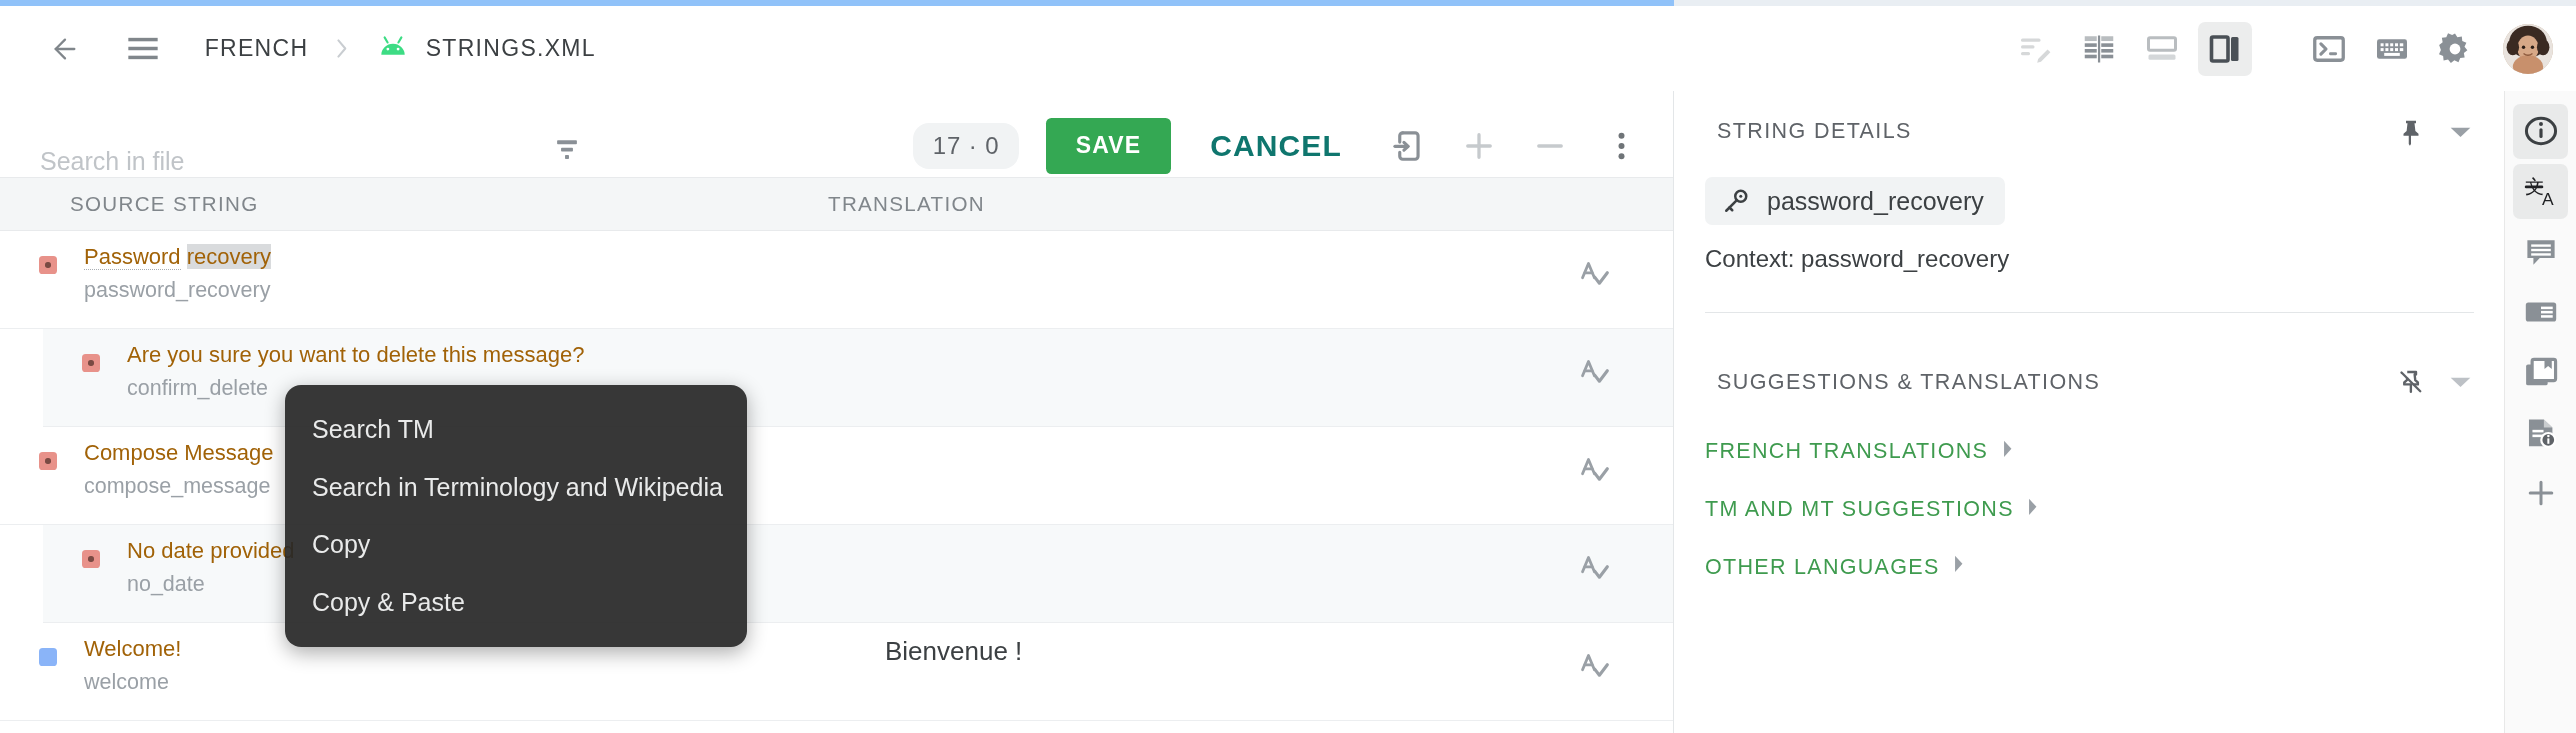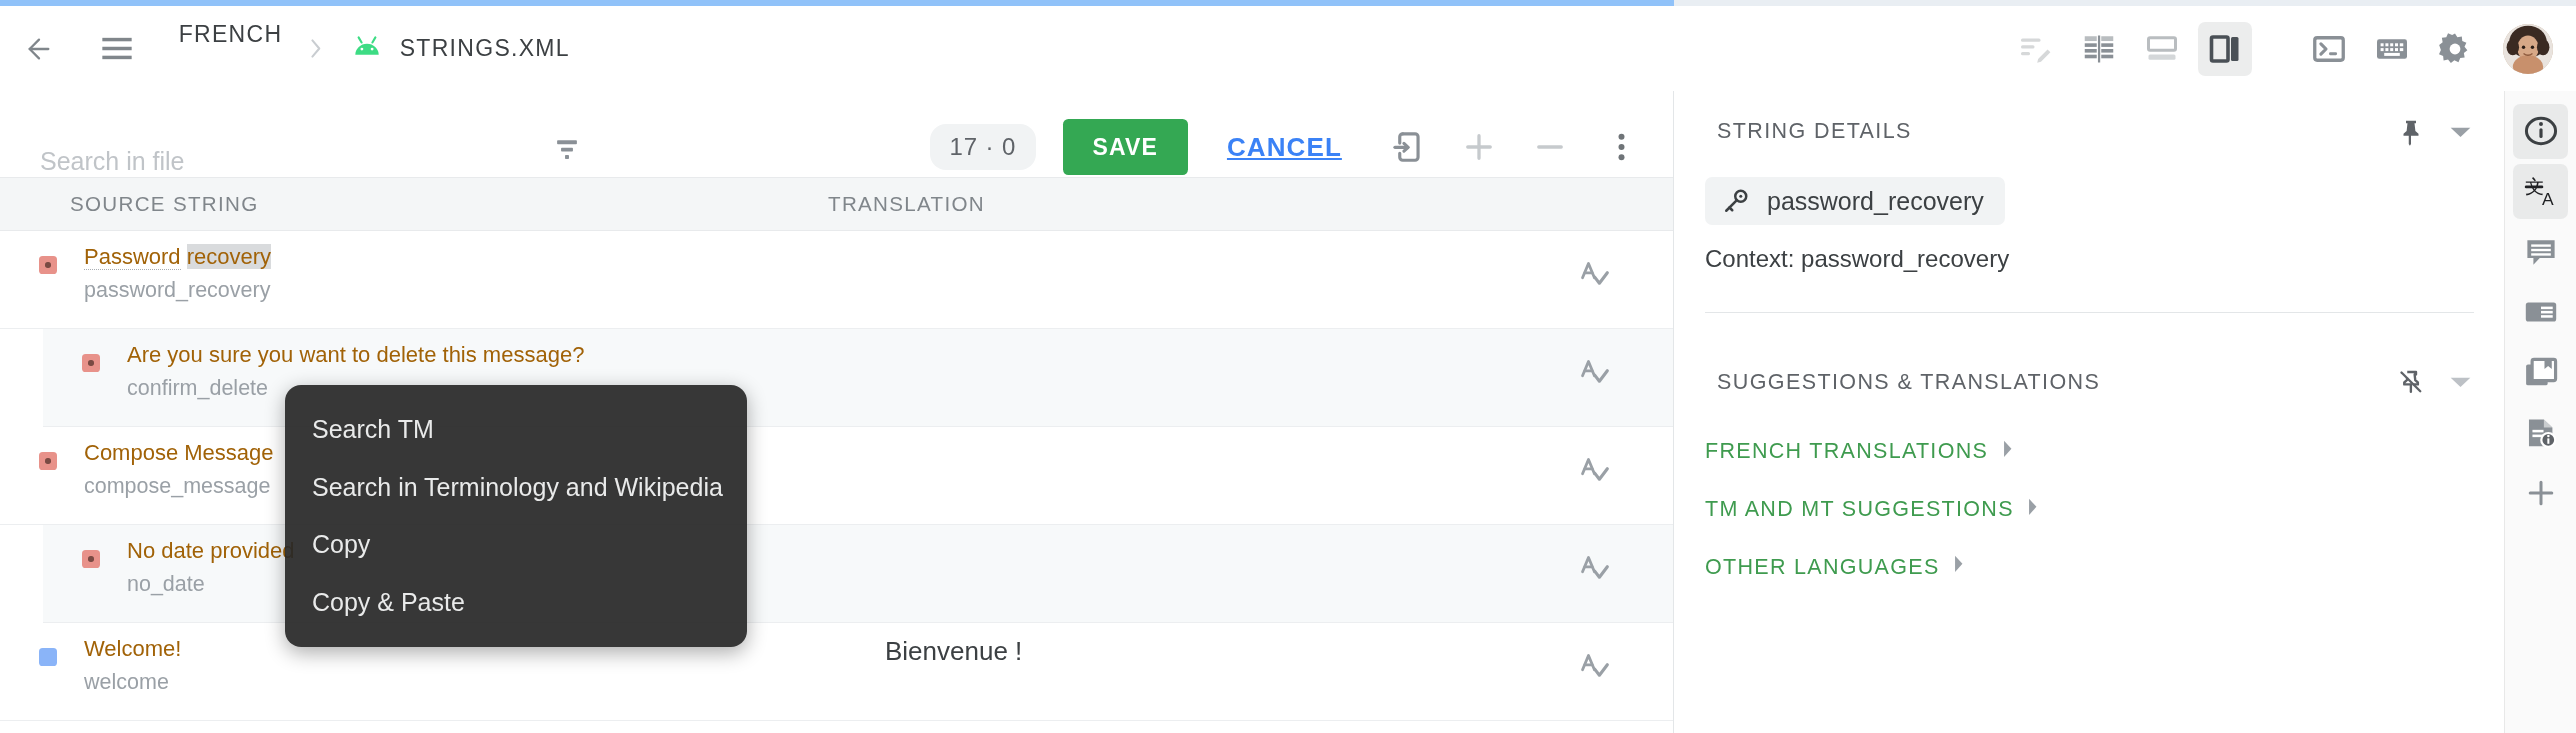--- a/index.html
+++ b/index.html
@@ -24,21 +24,21 @@
     background: #90c2f9;
   }
 
   
   .appbar {
     position: absolute; top: 6.3px; left: 0;
     width: 2576px; height: 85px;
     background: #ffffff;
     display: flex; align-items: center;
   }
-  .appbar-left { display: flex; padding-left: 11px; gap: 4px; }
+  .appbar-left { display: flex; align-items: center; padding-left: 37px; gap: 4px; }
   .iconbtn {
     width: 55px; height: 55px;
     display: flex; align-items: center; justify-content: center;
     border-radius: 50%;
     cursor: pointer;
     flex: 0 0 auto;
   }
   .iconbtn svg { display: block; }
   .crumb {
     font-size: 23px; letter-spacing: 1.3px;
@@ -116,25 +116,24 @@
   .btn-save {
     background: #34a853; color: #ffffff;
     border: none; border-radius: 5.4px;
     font-family: "Liberation Sans", sans-serif;
     font-size: 23px; font-weight: bold; letter-spacing: 1.1px;
     padding: 14.3px 30px; margin-left: 23px; cursor: pointer;
     text-transform: uppercase;
   }
   .btn-cancel {
     background: transparent; border: none;
-    color: #3b82f6; font-family: "Liberation Sans", sans-serif;
-    font-size: 26px; font-weight: bold; letter-spacing: 1.1px;
+    color: #0f766e; font-family: "Liberation Sans", sans-serif;
+    font-size: 30px; font-weight: bold; letter-spacing: 1.1px;
     padding: 14.3px 23px; margin-left: 12.5px; cursor: pointer;
     text-transform: uppercase;
-    text-decoration: underline;
   }
   .tb-icon {
     width: 57px; height: 57px; margin-left: 10.7px;
     display: flex; align-items: center; justify-content: center;
     border-radius: 50%; cursor: pointer;
   }
 
   
   .table-head {
     height: 54px; display: flex; align-items: center;

